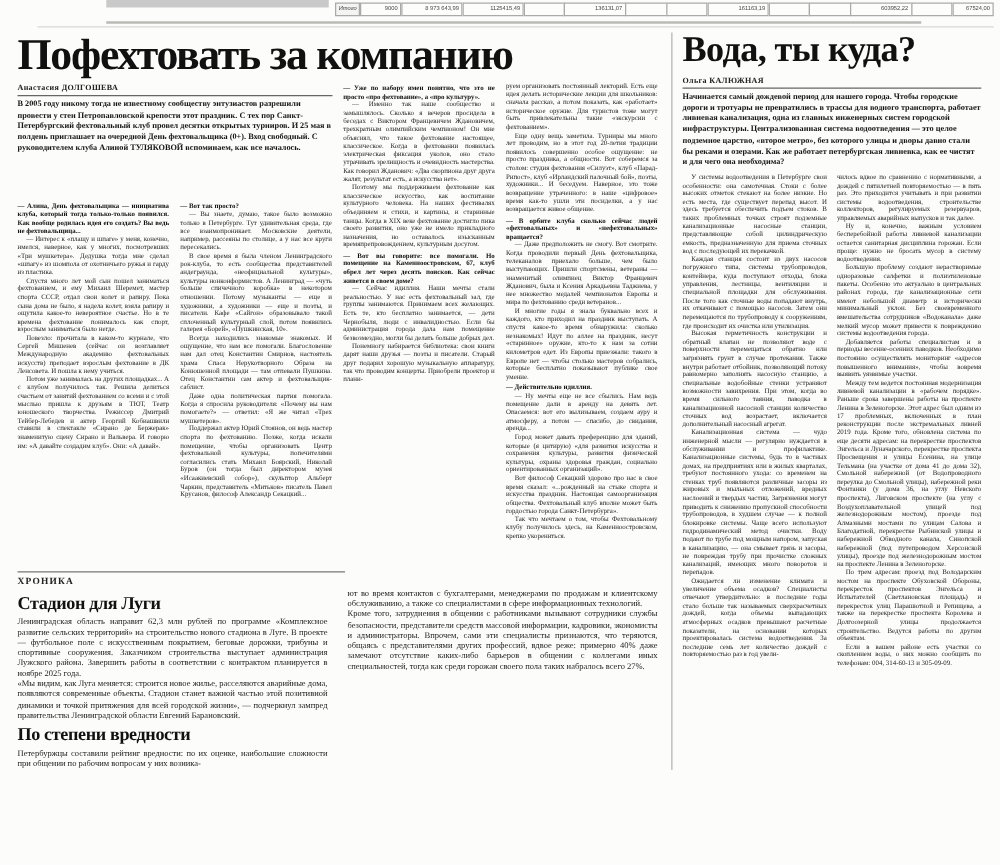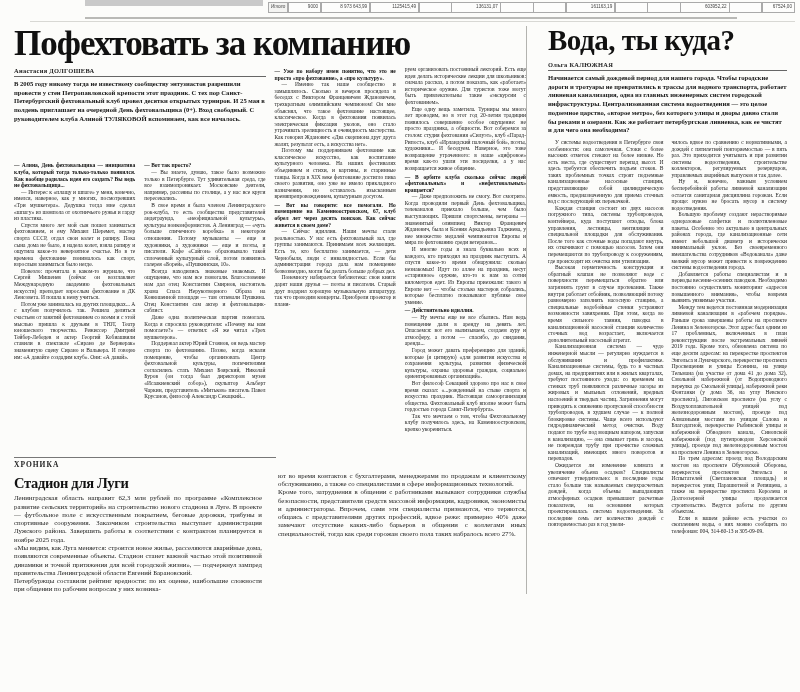--- a/index.html
+++ b/index.html
@@ -21,21 +21,21 @@
     flex:1;border:0.5px solid #aaa;margin-left:-0.5px;
     text-align:right;padding:1px 2px;white-space:nowrap;overflow:hidden;background:#fdfdfc;
   }
   .num-strip .cell.w{flex:1.6;}
   .top-rule{position:absolute;left:85px;top:17px;width:652px;height:2px;background:#b9b9b6;}
   .page-rule{position:absolute;left:30px;top:21px;width:765px;height:1px;background:#d8d8d4;}
 
   
   .content{position:absolute;left:14px;top:26px;width:765px;display:flex;font-family:Liberation Serif, serif;}
   .left-region{width:512px;flex:none;}
-  .right-region{width:239px;flex:none;margin-left:0;border-left:1px solid #b3b3af;padding-left:21px;}
+  .right-region{width:239px;flex:none;margin-left:11px;border-left:1px solid #b3b3af;padding-left:8px;}
 
   h1.headline{
     margin:0 0 5px;font-weight:bold;color:#111;
     font-size:35px;line-height:1.0;letter-spacing:-1px;
   }
   h1.headline.small{font-size:29px;letter-spacing:-0.5px;}
 
   .byline{
     font-size:6.4px;font-weight:bold;letter-spacing:0.3px;
     border-bottom:1px solid #666;padding:1px 0 2px;margin-bottom:3px;color:#222;
@@ -143,20 +143,21 @@
     </div>
 
     <div class="chron">
       <div class="chron-rule"></div>
       <div class="chron-label">ХРОНИКА</div>
       <div class="chron-grid">
         <div class="chron-col">
             <h3>Стадион для Луги</h3>
             <p class="">Ленинградская область направит 62,3 млн рублей по программе «Комплексное развитие сельских территорий» на строительство нового стадиона в Луге. В проекте — футбольное поле с искусственным покрытием, беговые дорожки, трибуны и спортивные сооружения. Заказчиком строительства выступает администрация Лужского района. Завершить работы в соответствии с контрактом планируется в ноябре 2025 года.</p>
             <p class="">«Мы видим, как Луга меняется: строится новое жилье, расселяются аварийные дома, появляются современные объекты. Стадион станет важной частью этой позитивной динамики и точкой притяжения для всей городской жизни», — подчеркнул зампред правительства Ленинградской области Евгений Барановский.</p>
+            <h3>По степени вредности</h3>
             <p class="">Петербуржцы составили рейтинг вредности: по их оценке, наибольшие сложности при общении по рабочим вопросам у них возника-</p>
           </div>
         <div class="chron-col">
             <p class=" cont">ют во время контактов с бухгалтерами, менеджерами по продажам и клиентскому обслуживанию, а также со специалистами в сфере информационных технологий.</p>
             <p class="">Кроме того, затруднения в общении с работниками вызывают сотрудники службы безопасности, представители средств массовой информации, кадровики, экономисты и администраторы. Впрочем, сами эти специалисты признаются, что теряются, общаясь с представителями других профессий, вдвое реже: примерно 40% даже замечают отсутствие каких-либо барьеров в общении с коллегами иных специальностей, тогда как среди горожан своего пола таких набралось всего 27%.</p>
           </div>
       </div>
     </div>
   </div>
 

